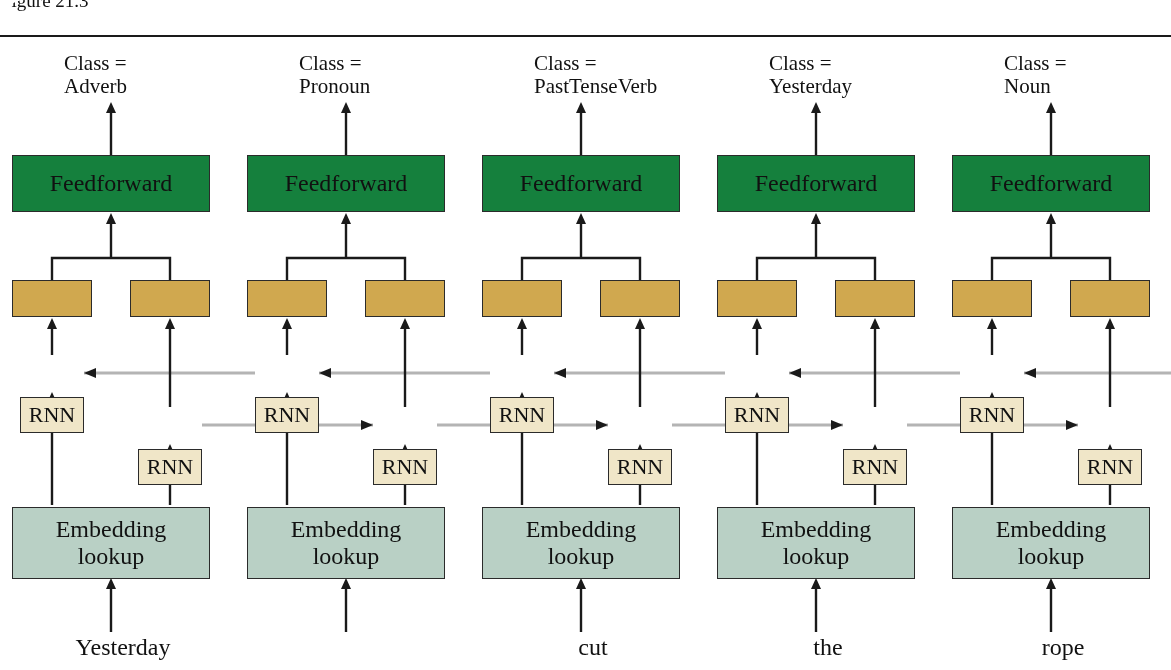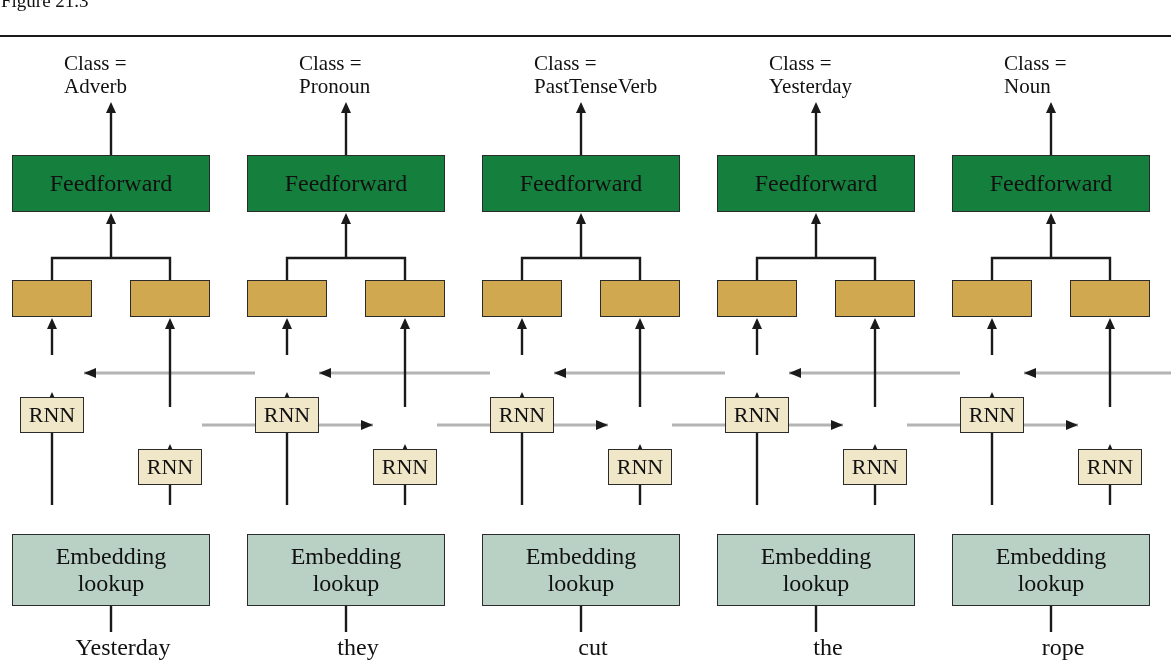--- a/index.html
+++ b/index.html
@@ -1,38 +1,38 @@
 <!DOCTYPE html>
 <html><head>
 <meta charset="utf-8">
 <style>
   * { margin:0; padding:0; box-sizing:border-box; }
   html,body { background:#ffffff; }
   .canvas {
     position:relative; width:1171px; height:670px; background:#ffffff;
-    overflow:hidden; font-family:"Liberation Serif","DejaVu Serif",serif; color:#111;
+    overflow:hidden; font-family:"Liberation Serif","DejaVu Serif",serif; color:#111;border-radius:25px;
   }
   .fig-caption { position:absolute; left:1px; top:-10px; font-size:19px; color:#111; }
   .top-rule { position:absolute; left:0; top:35px; width:1171px; height:2px; background:#1a1a1a; }
   .layer { position:absolute; left:0; top:0; }
   .column { position:absolute; top:0; width:198px; height:670px; }
   .col-lines { position:absolute; left:0; top:0; }
   .class-label { position:absolute; left:52px; top:52px; font-size:21px; line-height:23px; white-space:nowrap; }
   .box {
     position:absolute; border:1.6px solid #2b2b2b; display:flex;
     align-items:center; justify-content:center; text-align:center;
   }
   .ff-box   { left:0; top:155px; width:198px; height:57px; background:#15803d; font-size:24px; }
   .gold     { top:280px; width:80px; height:37px; background:#d0a84f; }
   .gold-left  { left:0; }
   .gold-right { left:118px; }
   .rnn      { background:#f0e6c8; font-size:22px;margin-top:42px; }
   .rnn-back { left:8px;   top:355px; width:64px; height:36px; }
   .rnn-fwd  { left:126px; top:407px; width:64px; height:36px; }
-  .embed-box{ left:0; top:534px; width:198px; height:72px; background:#b9d0c5;
+  .embed-box{ left:0; top:507px; width:198px; height:72px; background:#b9d0c5;
               font-size:24px; flex-direction:column; line-height:27px; }
   .word { position:absolute; left:12px; top:634px; width:198px; text-align:center; font-size:24px; }
   .k { stroke:#1a1a1a; stroke-width:2.4; fill:none; }
   .a { fill:#1a1a1a; }
   .g { stroke:#b4b4b4; stroke-width:3.2; fill:none; }
 </style>
 </head>
 <body>
 
 <div class="canvas">
@@ -121,21 +121,20 @@
     </div>
     <div class="box ff-box">Feedforward</div>
     <div class="box gold gold-left"></div>
     <div class="box gold gold-right"></div>
     <div class="box rnn rnn-back">RNN</div>
     <div class="box rnn rnn-fwd">RNN</div>
     <div class="box embed-box">
       <div>Embedding</div>
       <div>lookup</div>
     </div>
-    <div class="word">they</div>
   </div>
 
   <div class="column" style="left:482px">
     <svg class="col-lines" width="198" height="670" viewBox="0 0 198 670">
       <path class="k" d="M99 155 V110"></path>
         <polygon class="a" points="99,102 94,113 104,113"></polygon>
       <path class="k" d="M40 281 V258 H158 V281 M99 258 V220"></path>
         <polygon class="a" points="99,213 94,224 104,224"></polygon>
       <path class="k" d="M40 355 V325"></path>
         <polygon class="a" points="40,318 35,329 45,329"></polygon>

